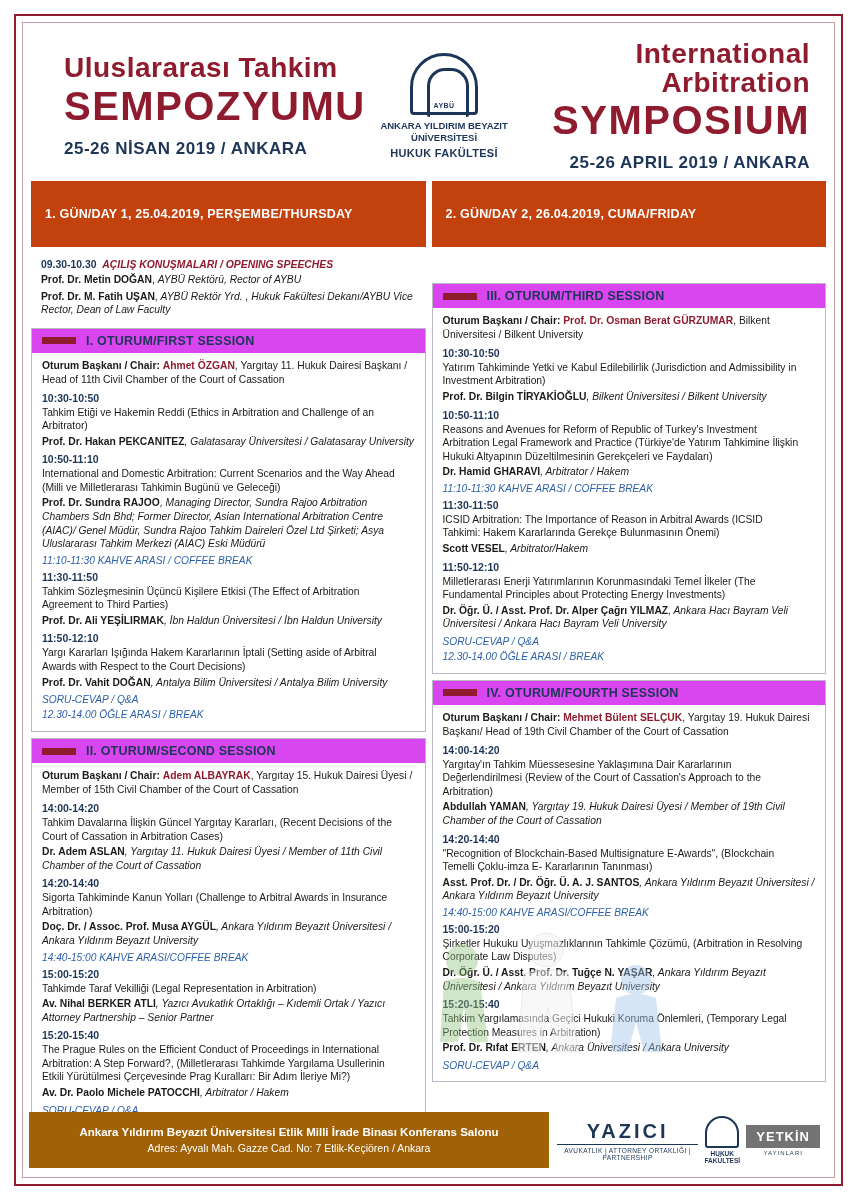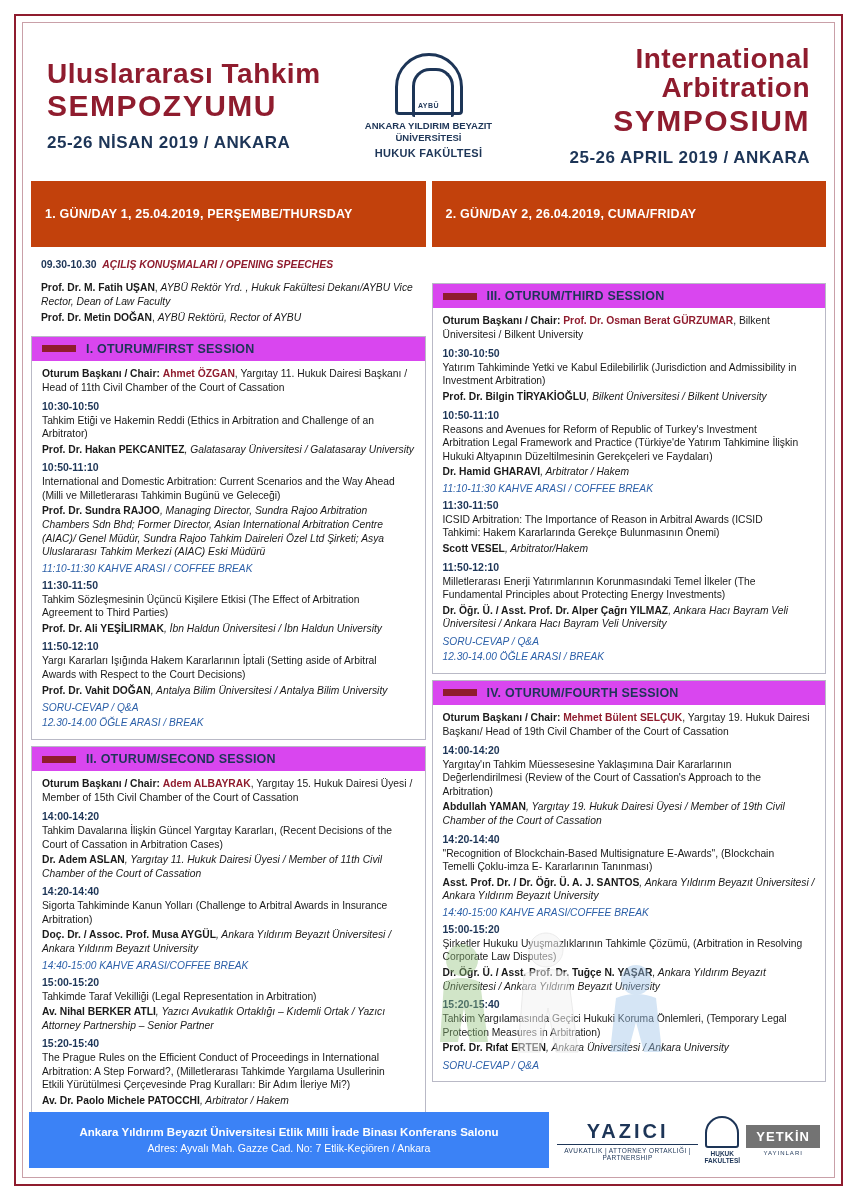--- a/index.html
+++ b/index.html
@@ -28,28 +28,28 @@
   }
 
   
   .header {
     display: flex;
     align-items: center;
     justify-content: space-between;
     padding: 18px 24px 10px 24px;
     height: 158px;
   }
-  .head-left { width: 330px; }
+  .head-left { width: 330px; margin-left: 17px; }
   .head-right { width: 330px; text-align: right; }
   .title-1 {
     font-size: 28px; font-weight: bold; color: #8f1c2e;
     letter-spacing: .5px; line-height: 1.05;
   }
   .title-2 {
-    font-size: 30px; font-weight: bold; color: #8f1c2e;
+    font-size: 40px; font-weight: bold; color: #8f1c2e;
     letter-spacing: 1.5px; line-height: 1.05; margin-top: 2px;
   }
   .title-date {
     font-size: 17px; color: #1d3557; font-weight: 600;
     margin-top: 12px; letter-spacing: .5px;
   }
   .head-left .title-1 { color:#8f1c2e; }
   .head-center {
     width: 180px; text-align: center;
     display: flex; flex-direction: column; align-items: center;
@@ -136,34 +136,34 @@
   }
   .chair b { font-weight: bold; }
   .chair .nm { color:#8f1c2e; font-weight: bold; margin-top: 48px; }
   .break {
     font-size: 10.2px; font-style: italic; color: #2b5fa8; margin: 4px 0 3px 0;
   }
   .qa {
     font-size: 10.2px; font-style: italic; color: #2b5fa8; margin: 5px 0 2px 0;
   }
   .opening {
-    font-size: 10.4px; font-weight: bold; color:#1d3557; margin-bottom:11px;
+    font-size: 10.4px; font-weight: bold; color:#1d3557; margin-bottom:3px;
   }
   .opening .sp { color:#8f1c2e; font-weight:bold; font-style:italic; }
 
   
   .footer {
     position: absolute;
     left: 6px; right: 6px; bottom: 6px;
     height: 62px;
     display: flex;
     align-items: center;
   }
   .footer-bar {
-    background: #3b82f6;
+    background: #a16207;
     color: #fff;
     width: 520px;
     height: 56px;
     display: flex; flex-direction: column;
     align-items: center; justify-content: center;
     text-align: center;
   }
   .footer-bar .l1 { font-size: 11.5px; font-weight: bold; }
   .footer-bar .l2 { font-size: 10.5px; margin-top: 4px; }
   .footer-logos {
@@ -245,26 +245,26 @@
   <div class="columns">
 
     <div class="col">
 
       <div class="block plain">
         <div class="opening">
           <span>09.30-10.30</span>
           &nbsp;<span class="sp">AÇILIŞ KONUŞMALARI / OPENING SPEECHES</span>
         </div>
         <div class="person">
+          <b>Prof. Dr. Metin DOĞAN</b>,
+          <i>AYBÜ Rektörü, Rector of AYBU</i>
+        </div>
+        <div class="person">
           <b>Prof. Dr. M. Fatih UŞAN</b>,
           <i>AYBÜ Rektör Yrd. , Hukuk Fakültesi Dekanı/AYBU Vice Rector, Dean of Law Faculty</i>
-        </div>
-        <div class="person">
-          <b>Prof. Dr. Metin DOĞAN</b>,
-          <i>AYBÜ Rektörü, Rector of AYBU</i>
         </div>
       </div>
 
       <div class="block">
         <div class="session-head">
           <div class="dash"></div>
           <div class="stext">I. OTURUM/FIRST SESSION</div>
         </div>
         <div class="chair">
           <b>Oturum Başkanı / Chair:</b>

